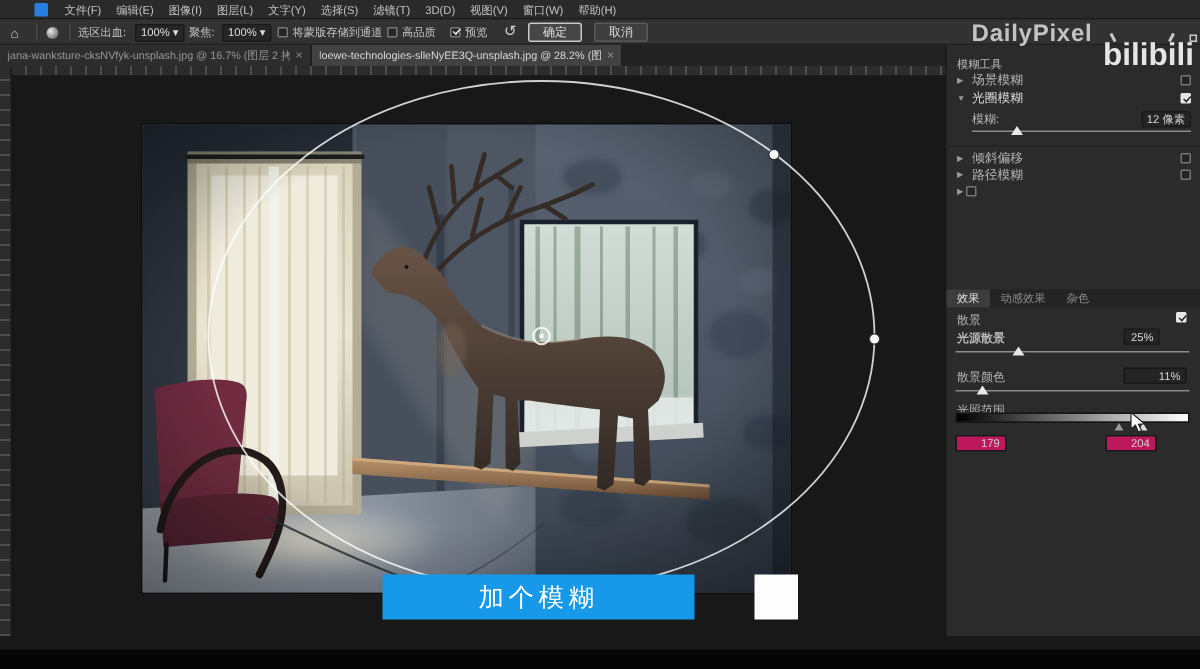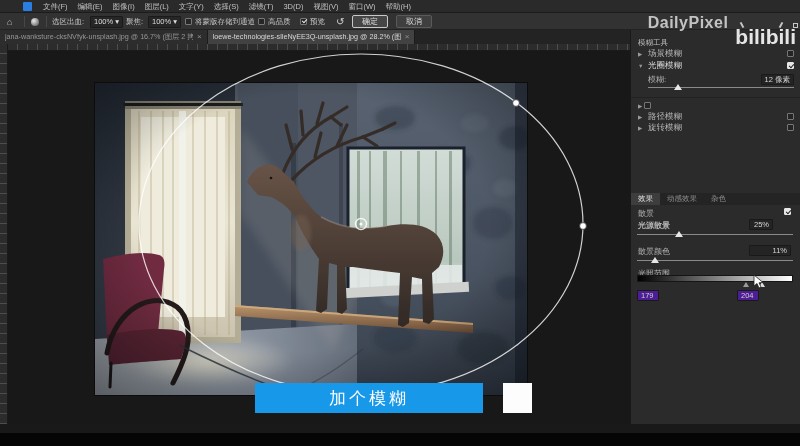--- a/index.html
+++ b/index.html
@@ -37,21 +37,21 @@
   .ruler-v{position:absolute;left:0;top:44px;width:8px;height:380px;background:#2c2c2c;border-right:1px solid #1a1a1a;
     background-image:repeating-linear-gradient(to bottom,transparent 0 9px,#4d4d4d 9px 10px),repeating-linear-gradient(to bottom,transparent 0 49px,#6a6a6a 49px 50px);}
   .ruler-corner{position:absolute;left:0;top:44px;width:8px;height:7px;background:#2c2c2c;border-right:1px solid #1a1a1a;border-bottom:1px solid #1a1a1a;}
 
   
   .canvas{position:absolute;left:8px;top:51px;width:622px;height:373px;background:#181818;}
   .photo{position:absolute;left:87px;top:32px;width:432px;height:312px;background:#3c414b;box-shadow:0 0 0 1px #0c0c0c;}
   .overlay-svg{position:absolute;left:0;top:-7px;width:622px;height:380px;pointer-events:none;}
 
   
-  .caption{position:absolute;left:255px;top:383px;width:228px;height:30px;display:flex;align-items:center;justify-content:center;}
+  .caption{position:absolute;left:255px;top:383px;width:208px;height:30px;display:flex;align-items:center;justify-content:center;}
   .caption-text{font-size:17px;color:#fff;letter-spacing:3px;}
   .caption-block{position:absolute;left:503px;top:383px;width:29px;height:30px;background:#fdfdfd;}
 
   
   .panel{position:absolute;left:630px;top:30px;width:170px;height:394px;background:#2b2b2b;border-left:1px solid #191919;}
   .panel-title{position:absolute;left:7px;top:8px;font-size:7.5px;color:#bdbdbd;}
   .tool-row{position:absolute;left:0;width:170px;height:11px;display:flex;align-items:center;padding:0 7px;}
   .tool-label{font-size:8.5px;color:#b5b5b5;margin-left:4px;flex:1;}
   .caret{font-size:5.5px;color:#9a9a9a;width:6px;display:inline-block;}
   .pcb{width:7px;height:7px;border:1px solid #767676;background:#242424;border-radius:1px;position:relative;flex:0 0 auto;}
@@ -64,21 +64,21 @@
   .thumb{position:absolute;width:0;height:0;border-left:4px solid transparent;border-right:4px solid transparent;border-bottom:6px solid #e8e8e8;top:-3px;}
   .pdivider{position:absolute;left:0;width:170px;height:1px;background:#222;}
 
   .fx-tabs{position:absolute;left:0;top:163px;width:170px;height:12px;background:#242424;display:flex;}
   .fx-tab{font-size:7.5px;color:#8d8d8d;padding:0 7px;line-height:12px;}
   .fx-tab.active{background:#3d3d3d;color:#e0e0e0;}
   .fx-label{font-size:8px;color:#b5b5b5;position:absolute;left:7px;}
   .val-box{position:absolute;font-size:7.5px;color:#d5d5d5;background:#242424;border:1px solid #191919;border-radius:1px;text-align:right;padding:0 3px;line-height:9px;}
   .grad-bar{position:absolute;left:6px;top:245px;width:156px;height:7px;background:linear-gradient(to right,#000,#fff);border:1px solid #151515;}
   .gthumb{position:absolute;width:0;height:0;border-left:3.5px solid transparent;border-right:3.5px solid transparent;border-bottom:5px solid #dedede;top:252px;}
-  .num-box{position:absolute;font-size:7.5px;color:#cfcfcf;background:#4c1d95;border:1px solid #191919;border-radius:1px;padding:0 3px;line-height:9px;}
+  .num-box{position:absolute;font-size:7.5px;color:#cfcfcf;background:#be185d;border:1px solid #191919;border-radius:1px;padding:0 16px;line-height:9px;}
 
   
   .watermark{position:absolute;left:640px;top:8px;width:160px;height:30px;z-index:30;display:flex;align-items:center;gap:7px;justify-content:flex-end;padding-right:4px;}
   .wm-dp{font-size:16px;font-weight:bold;color:#c3c3c3;letter-spacing:0.5px;line-height:18px;}
   .wm-bili{font-size:21px;font-weight:bold;color:#e5e5e5;letter-spacing:0px;line-height:20px;position:relative;margin-top:28px;}
   .wm-bili::before{content:"";position:absolute;left:6px;top:-5px;width:2px;height:6px;background:#c8c8c8;transform:rotate(-28deg);}
   .wm-bili::after{content:"";position:absolute;right:14px;top:-5px;width:2px;height:6px;background:#c8c8c8;transform:rotate(28deg);}
   .wm-box{position:absolute;right:-2px;top:-4px;width:5px;height:5px;border:1px solid #c8c8c8;}
 
   
@@ -366,30 +366,30 @@
       <span class="sl-value">12 像素</span>
     </div>
     <div class="track" style="left:17px;top:57px;width:146px;">
       <div class="thumb" style="left:26px;"></div>
     </div>
 
     <div class="pdivider" style="top:67px;"></div>
 
     <div class="tool-row" style="top:70px;">
       <span class="caret">▶</span>
+      <span class="tool-label">倾斜偏移</span>
       <span class="pcb"></span>
     </div>
     <div class="tool-row" style="top:81px;">
       <span class="caret">▶</span>
       <span class="tool-label">路径模糊</span>
       <span class="pcb"></span>
     </div>
     <div class="tool-row" style="top:92px;">
       <span class="caret">▶</span>
-      <span class="tool-label">旋转模糊</span>
       <span class="pcb"></span>
     </div>
 
     <div class="fx-tabs">
       <span class="fx-tab active">效果</span>
       <span class="fx-tab">动感效果</span>
       <span class="fx-tab">杂色</span>
     </div>
 
     <div class="fx-label" style="top:178px;">散景</div>

